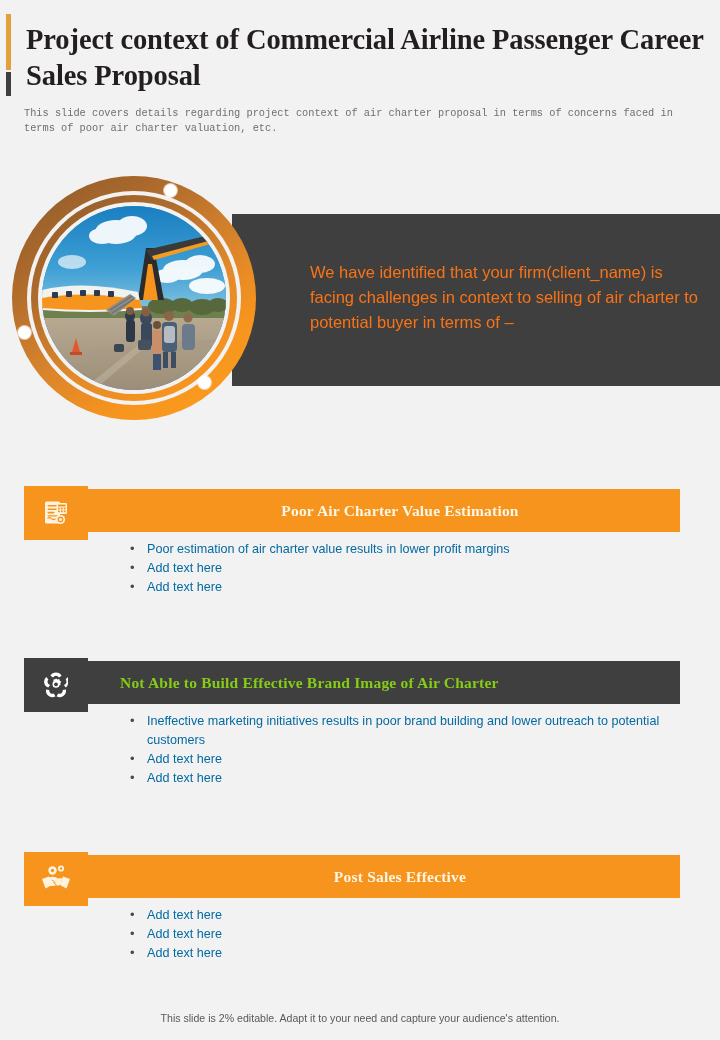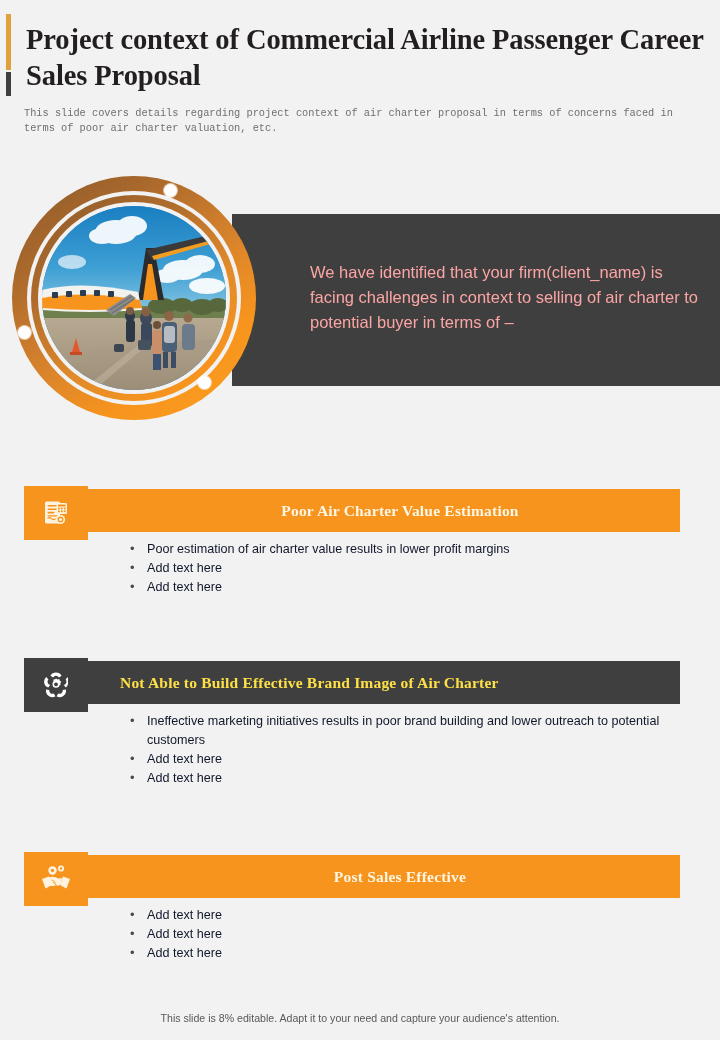--- a/index.html
+++ b/index.html
@@ -61,21 +61,21 @@
   .statement-panel {
     position: absolute;
     left: 232px; top: 46px;
     width: 488px; height: 172px;
     background: #3f3f3f;
   }
   .statement-text {
     position: absolute;
     left: 78px; top: 46px;
     width: 392px;
-    color: #fca5a5;
+    color: #f97316;
     font-size: 16.5px;
     line-height: 25px;
   }
 
   .circle-wrap {
     position: absolute;
     left: 12px; top: 8px;
     width: 244px; height: 244px;
   }
   .ring-outer {
@@ -151,34 +151,34 @@
   .sec-header.orange { background: #f7941e; justify-content: center; }
   .sec-header.dark   { background: #3f3f3f; }
   .sec-header-title {
     font-family: "Liberation Serif", serif;
     font-weight: bold;
     font-size: 15.5px;
     color: #fdf6e3;
     padding-left: 32px;
     letter-spacing: .2px;
   }
-  .sec-header.dark .sec-header-title { color: #fde047; }
+  .sec-header.dark .sec-header-title { color: #84cc16; }
 
   .bullets {
     position: absolute;
     left: 128px; top: 54px;
     width: 560px;
     list-style: none;
   }
   .bullets li {
     position: relative;
     padding-left: 19px;
     font-size: 12.6px;
     line-height: 19px;
-    color: #0f172a;
+    color: #0369a1;
     margin-bottom: 0px;
   }
   .bullets li::before {
     content: "\2022";
     position: absolute;
     left: 2px; top: -1px;
     color: #4a4a4a;
     font-size: 13px;
   }
 
@@ -400,15 +400,15 @@
     <div class="sec-header orange">
       <span class="sec-header-title">Post Sales Effective</span>
     </div>
     <ul class="bullets">
       <li>Add text here</li>
       <li>Add text here</li>
       <li>Add text here</li>
     </ul>
   </div>
 
-  <div class="footer-note">This slide is 8% editable. Adapt it to your need and capture your audience's attention.</div>
+  <div class="footer-note">This slide is 2% editable. Adapt it to your need and capture your audience's attention.</div>
 
 </div>
 
 </body></html>

